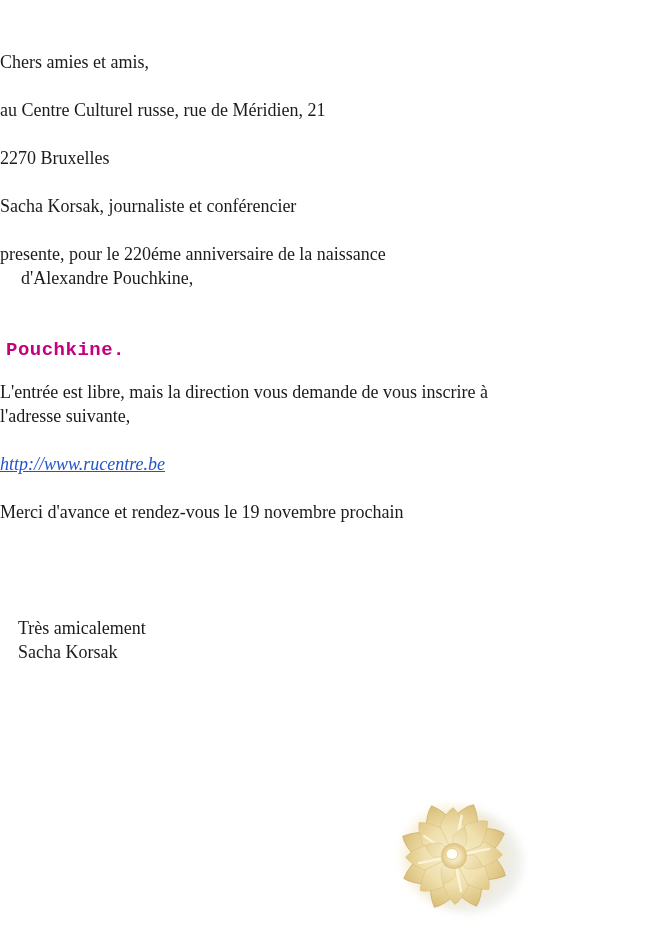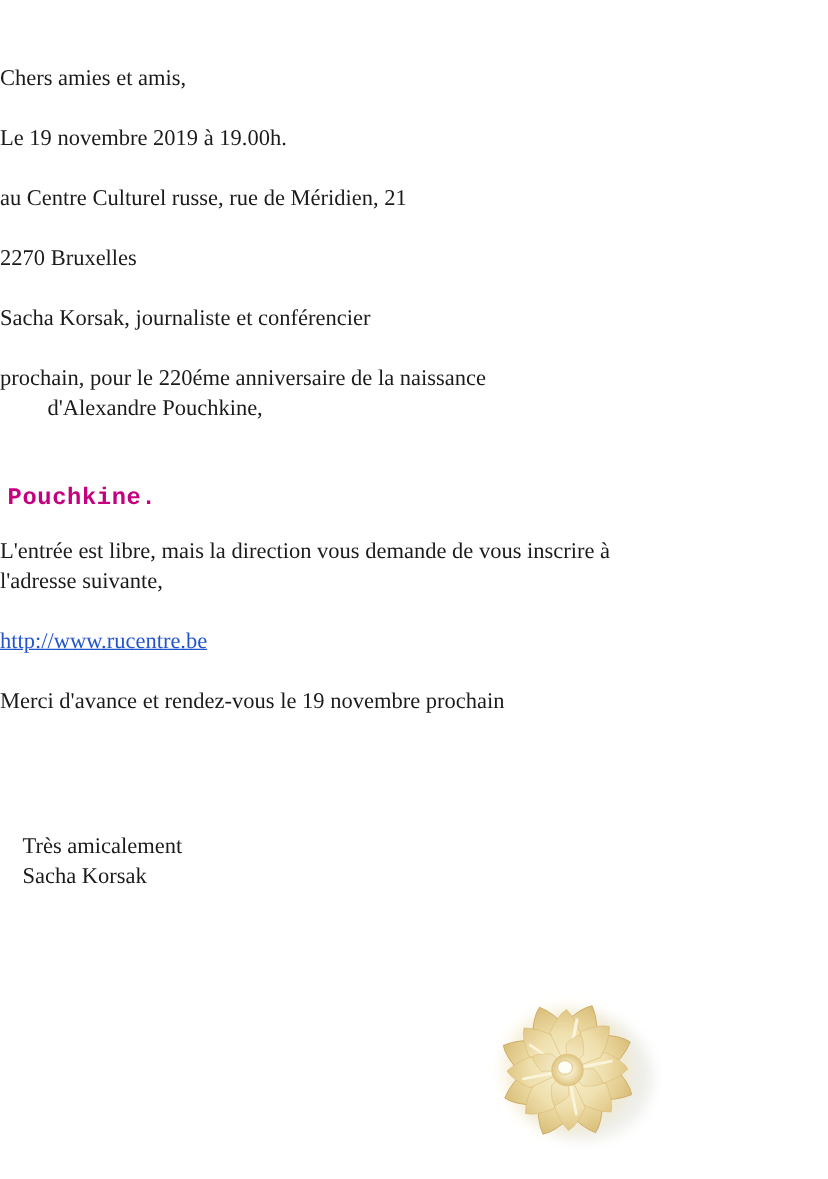--- a/index.html
+++ b/index.html
@@ -16,21 +16,21 @@
   .doc {
     padding-top: 50px;
     text-align: left;
   }
   .doc p {
     margin: 0 0 24px 0;
     line-height: 24px;
   }
   .shift-line {
     position: relative;
-    left: 38px;
+    left: 21px;
     display: inline-block;
   }
   .conference-title {
     font-family: "Liberation Mono", "DejaVu Sans Mono", monospace;
     font-weight: bold;
     font-size: 19px;
     line-height: 29px;
     letter-spacing: 0.5px;
     margin-bottom: 18px !important;
     position: relative;
@@ -59,28 +59,27 @@
   .petal-back  { fill: url(#gPetalB); stroke: #c9a55c; stroke-width: 0.6; }
   .petal-front { fill: url(#gPetalF); stroke: #d6b573; stroke-width: 0.5; }
   .petal-inner { fill: url(#gPetalI); stroke: #cfae62; stroke-width: 0.5; }
   .petal-hi { stroke: #fdf7e2; stroke-width: 2.6; stroke-linecap: round; opacity: 0.85; fill: none; }
 </style>
 </head>
 <body>
 
 <div class="doc">
   <p>Chers amies et amis,</p>
-  <p>Le 19 novembre 2019 à 19.00h.</p>
   <p>au Centre Culturel russe, rue de Méridien, 21</p>
   <p>2270 Bruxelles</p>
   <p>Sacha Korsak, journaliste et conférencier</p>
-  <p><span>prochain, pour le 220éme anniversaire de la naissance</span><br><span class="shift-line">d'Alexandre Pouchkine,</span></p>
+  <p><span>presente, pour le 220éme anniversaire de la naissance</span><br><span class="shift-line">d'Alexandre Pouchkine,</span></p>
   <p class="conference-title" style="color: rgb(196, 0, 126);"><br><span>Pouchkine.</span></p>
   <p><span>L'entrée est libre, mais la direction vous demande de vous inscrire à</span><br><span>l'adresse suivante,</span></p>
-  <p><a class="website-link" href="#" style="color: rgb(34, 85, 204);">http://www.rucentre.be</a></p>
+  <p><a class="website-link" href="#" style="color: rgb(34, 85, 204); font-style: italic;">http://www.rucentre.be</a></p>
   <p>Merci d'avance et rendez-vous le 19 novembre prochain</p>
   <div class="spacer"></div>
   <div class="closing-block">
     <div>Très amicalement</div>
     <div>Sacha Korsak</div>
   </div>
 </div>
 
 <div class="bow-wrap">
   <svg viewBox="0 0 142 140" xmlns="http://www.w3.org/2000/svg">

